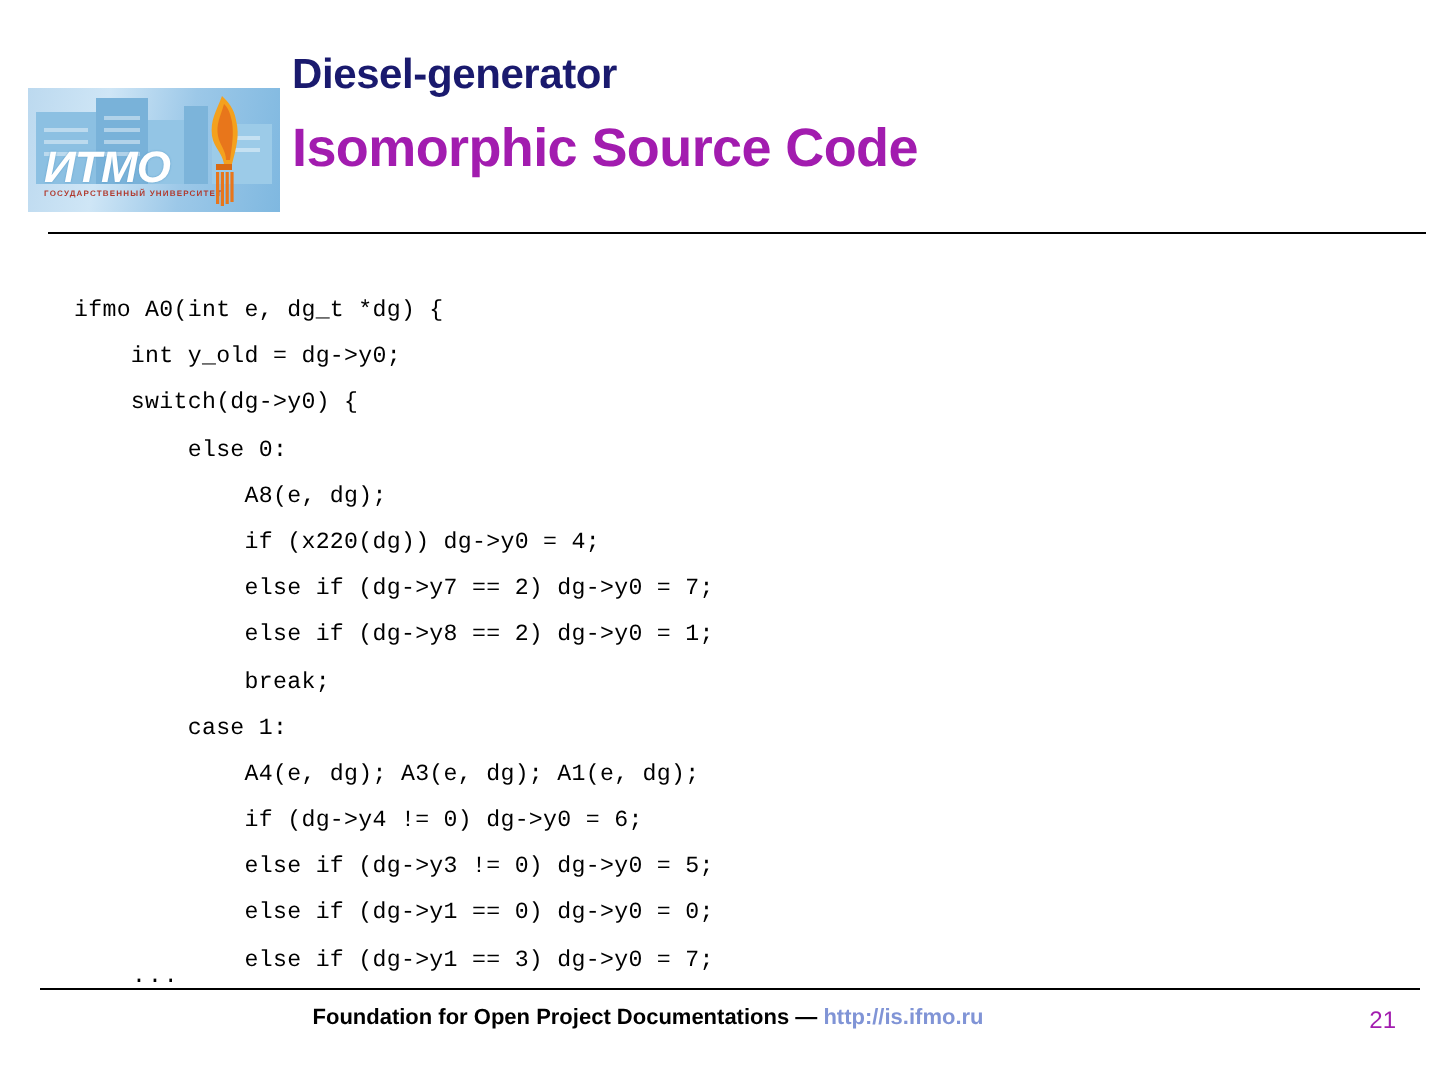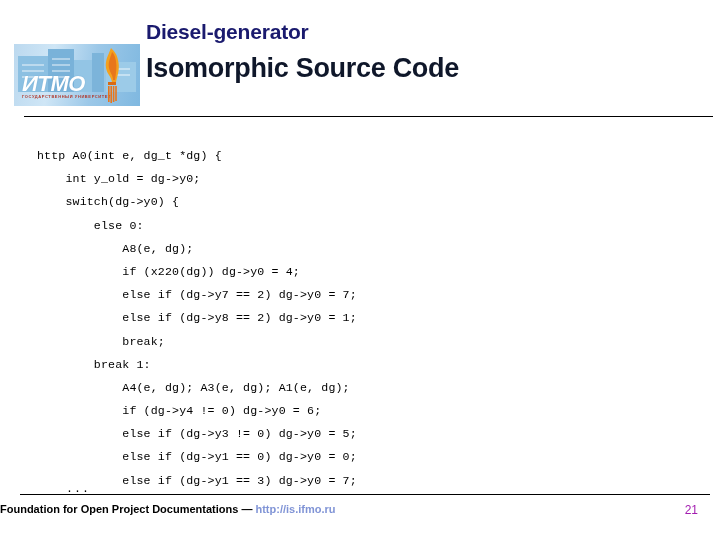--- a/index.html
+++ b/index.html
@@ -93,37 +93,37 @@
     right: 14px;
     top: 2px;
     width: 28px;
     height: 58px;
     z-index: 5;
   }
 
   .title-block {
     position: absolute;
     left: 146px;
-    top: 20px;
+    top: 26px;
   }
   .slide-title {
     font-family: "Liberation Sans", sans-serif;
     font-weight: bold;
     font-size: 21px;
     color: #1a1a6e;
     letter-spacing: -0.2px;
     line-height: 24px;
     margin: 0;
     white-space: nowrap;
   }
   .slide-subtitle {
     font-family: "Liberation Sans", sans-serif;
     font-weight: bold;
     font-size: 27px;
-    color: #0f172a;
+    color: #a21caf;
     letter-spacing: -0.3px;
     line-height: 32px;
     margin: 8px 0 0 0;
     white-space: nowrap;
   }
 
   .header-rule {
     position: absolute;
     left: 24px;
     top: 116px;
@@ -165,20 +165,21 @@
     top: 494px;
     width: 690px;
     height: 0;
     border-top: 1.6px solid #000000;
   }
   .footer-text {
     position: absolute;
     left: 0;
     top: 503px;
     width: 648px;
+    text-align: center;
     font-family: "Liberation Sans", sans-serif;
     font-weight: bold;
     font-size: 11px;
     color: #000000;
     white-space: nowrap;
   }
   .footer-url {
     color: #8094d6;
     font-weight: bold;
   }
@@ -231,30 +232,30 @@
 
   <div class="title-block">
     <div class="slide-title">Diesel-generator</div>
     <div class="slide-subtitle">Isomorphic Source Code</div>
   </div>
 
   <div class="header-rule"></div>
 </div>
 
 <div class="code-area">
-  <div class="code-line">http A0(int e, dg_t *dg) {</div>
+  <div class="code-line">ifmo A0(int e, dg_t *dg) {</div>
   <div class="code-line">    int y_old = dg-&gt;y0;</div>
   <div class="code-line">    switch(dg-&gt;y0) {</div>
   <div class="code-line">        else 0:</div>
   <div class="code-line">            A8(e, dg);</div>
   <div class="code-line">            if (x220(dg)) dg-&gt;y0 = 4;</div>
   <div class="code-line">            else if (dg-&gt;y7 == 2) dg-&gt;y0 = 7;</div>
   <div class="code-line">            else if (dg-&gt;y8 == 2) dg-&gt;y0 = 1;</div>
   <div class="code-line">            break;</div>
-  <div class="code-line">        break 1:</div>
+  <div class="code-line">        case 1:</div>
   <div class="code-line">            A4(e, dg); A3(e, dg); A1(e, dg);</div>
   <div class="code-line">            if (dg-&gt;y4 != 0) dg-&gt;y0 = 6;</div>
   <div class="code-line">            else if (dg-&gt;y3 != 0) dg-&gt;y0 = 5;</div>
   <div class="code-line">            else if (dg-&gt;y1 == 0) dg-&gt;y0 = 0;</div>
   <div class="code-line">            else if (dg-&gt;y1 == 3) dg-&gt;y0 = 7;</div>
 </div>
 
 <div class="ellipsis-line">...</div>
 
 <div class="footer-rule"></div>

